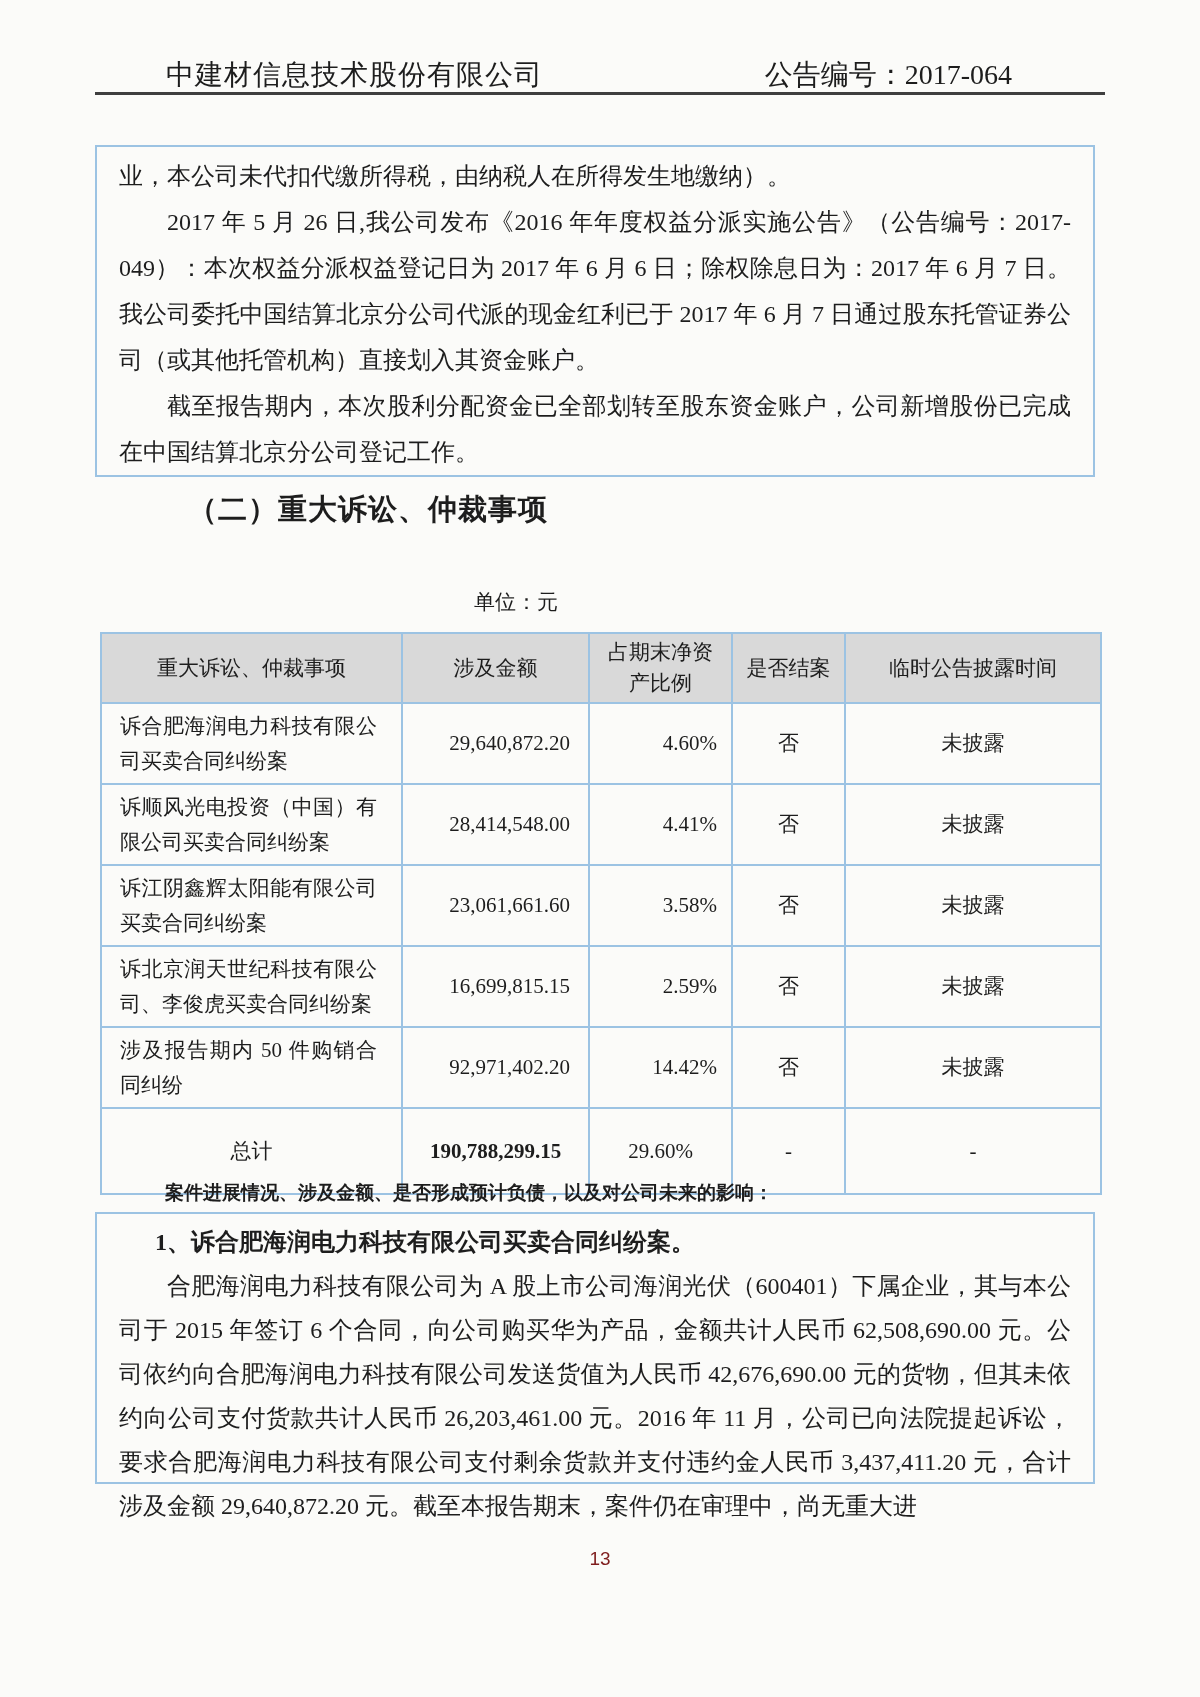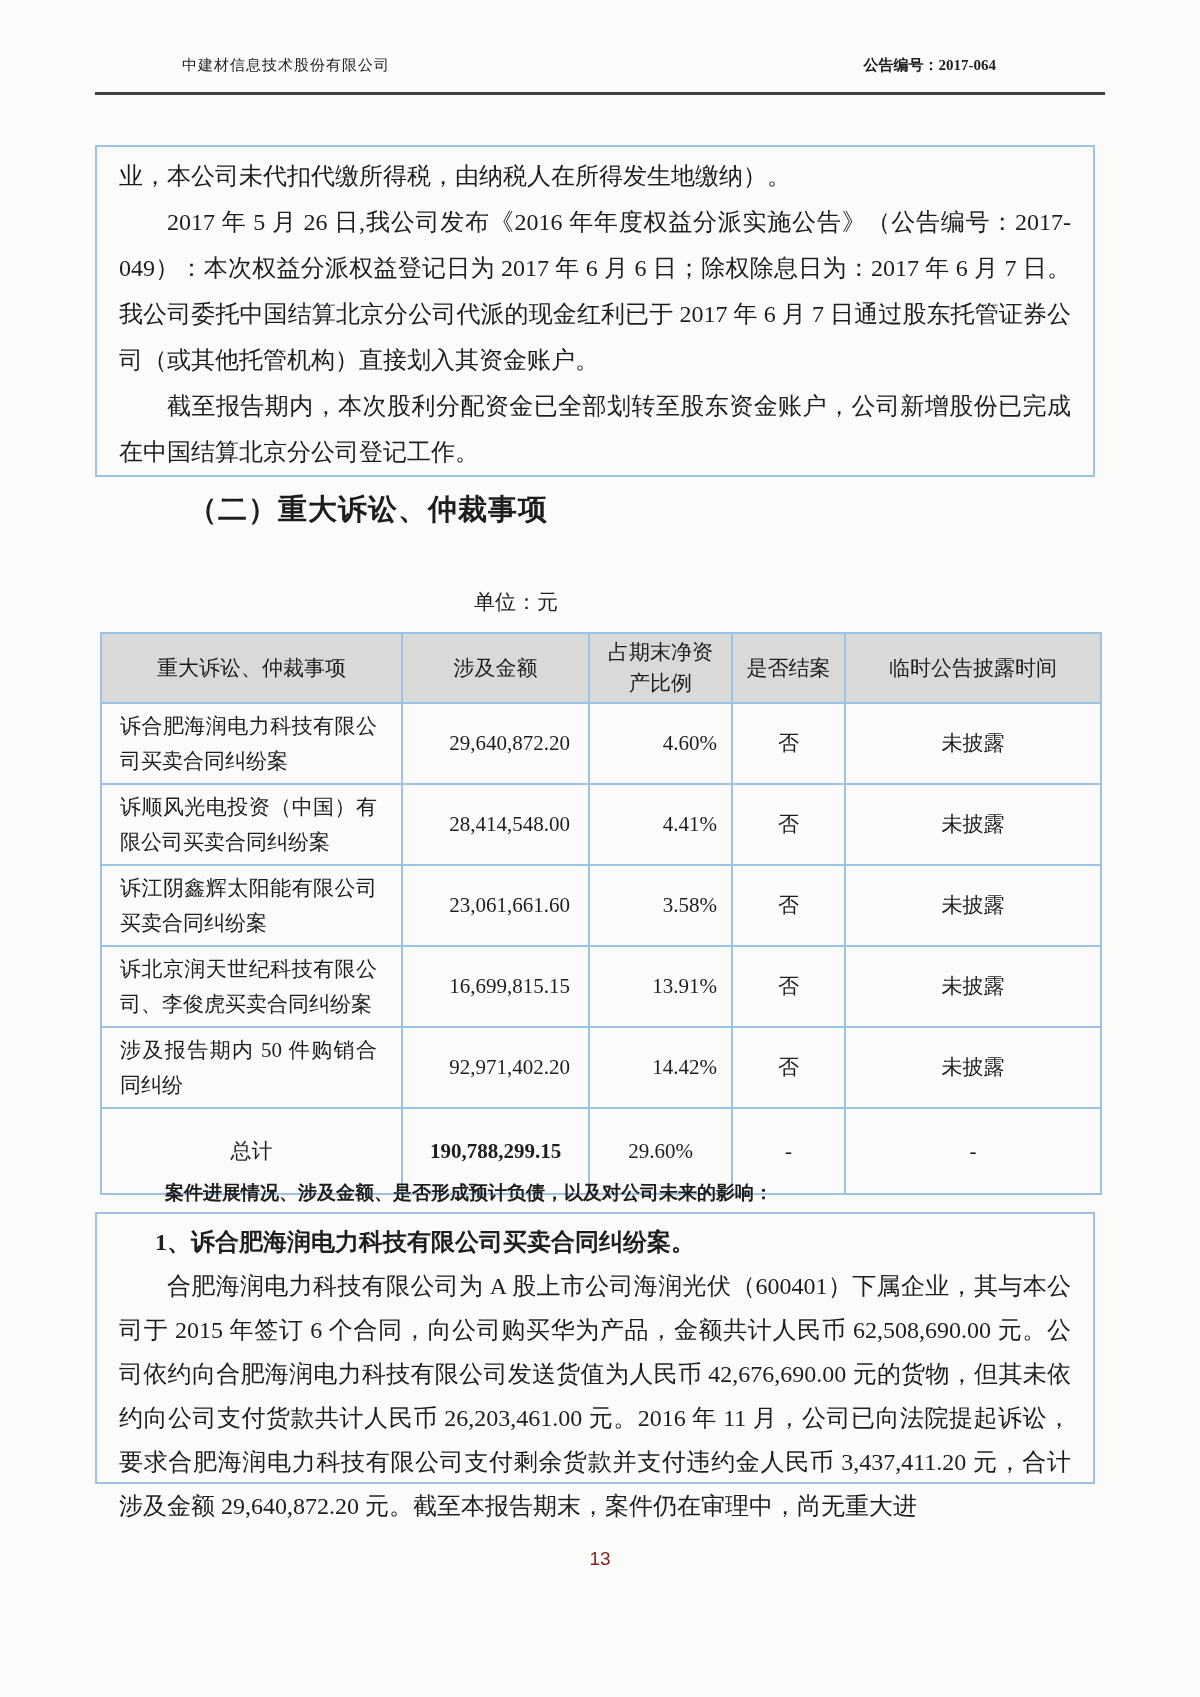--- a/index.html
+++ b/index.html
@@ -16,26 +16,26 @@
     font-family:"Liberation Serif","DejaVu Serif",serif;
     color:var(--ink);
   }
   .page{
     position:relative;width:1200px;height:1697px;
     background:var(--paper);
     overflow:hidden;
   }
   
   .doc-header{
-    position:absolute;top:56px;left:97px;width:1010px;
+    position:absolute;top:56px;left:81px;width:1010px;
     display:flex;justify-content:space-between;align-items:center;
-    font-size:15px;
+    font-size:28px;
   }
   .doc-header .company{margin-left:85px;letter-spacing:1px;}
-  .doc-header .notice{margin-right:111px;font-weight:700;}
+  .doc-header .notice{margin-right:79px;font-weight:400;}
   .header-rule{
     position:absolute;top:92px;left:95px;width:1010px;height:0;
     border-top:3px solid var(--rule-dark);
   }
   
   .text-box{
     position:absolute;left:95px;width:1000px;
     border:2px solid var(--border-blue);
     box-sizing:border-box;
     background:transparent;
@@ -160,21 +160,21 @@
       <tr>
         <td class="name">诉江阴鑫辉太阳能有限公司买卖合同纠纷案</td>
         <td class="amount">23,061,661.60</td>
         <td class="ratio">3.58%</td>
         <td class="center">否</td>
         <td class="center">未披露</td>
       </tr>
       <tr>
         <td class="name">诉北京润天世纪科技有限公司、李俊虎买卖合同纠纷案</td>
         <td class="amount">16,699,815.15</td>
-        <td class="ratio">13.91%</td>
+        <td class="ratio">2.59%</td>
         <td class="center">否</td>
         <td class="center">未披露</td>
       </tr>
       <tr>
         <td class="name">涉及报告期内 50 件购销合同纠纷</td>
         <td class="amount">92,971,402.20</td>
         <td class="ratio">14.42%</td>
         <td class="center">否</td>
         <td class="center">未披露</td>
       </tr>

